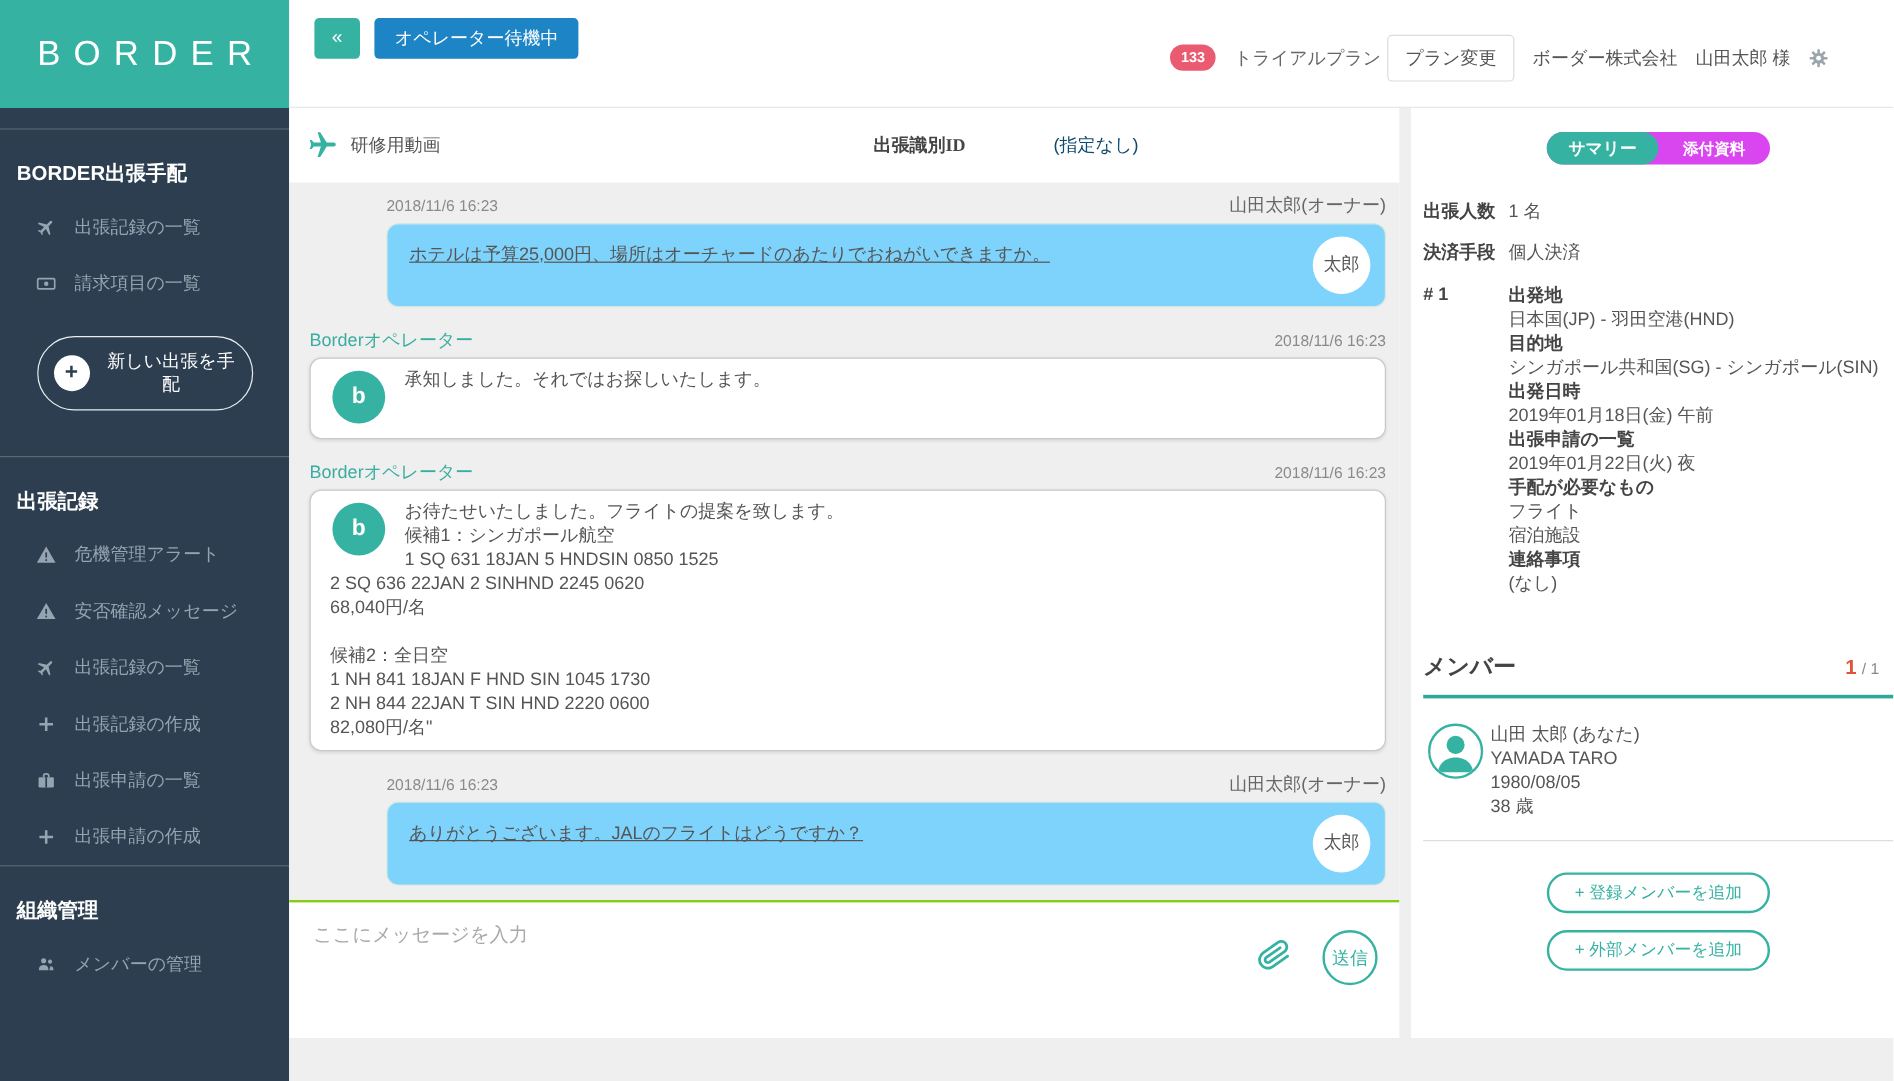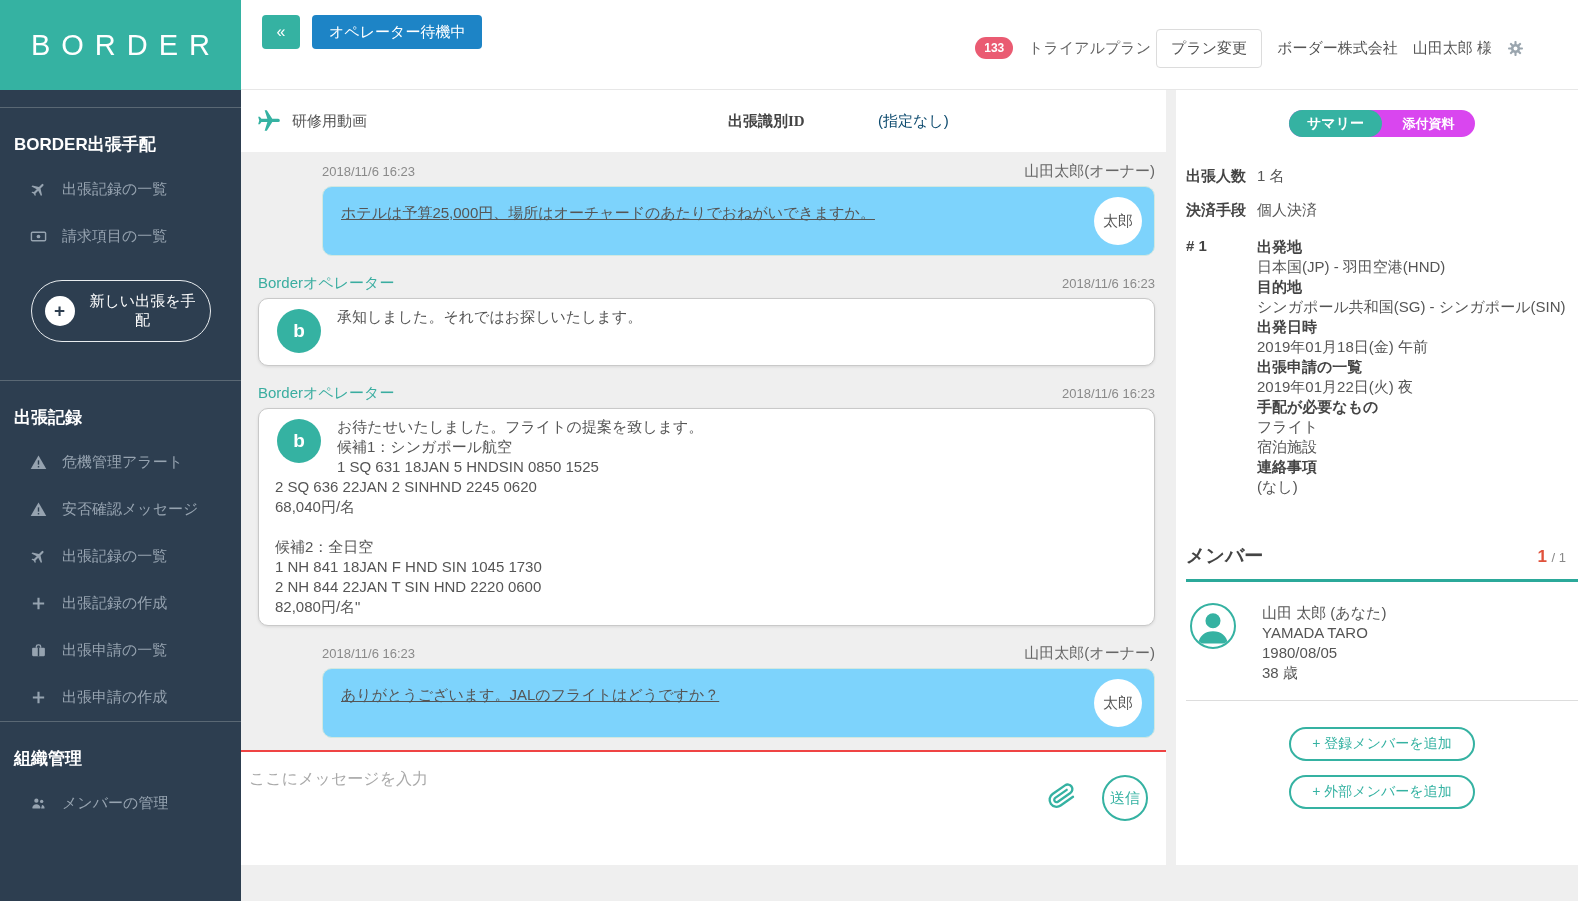--- a/index.html
+++ b/index.html
@@ -59,21 +59,21 @@
   .bubble-op::after { content:""; display:block; clear:both; }
   .op-avatar { float:left; width:44px; height:44px; border-radius:50%; background:#35b2a2; color:#fff; font-weight:bold; font-size:19px;
                display:flex; align-items:center; justify-content:center; margin:2px 16px 4px 2px; }
   .msg-line { min-height:20px; }
 
   .bubble-user { position:relative; background:#7dd3fc; border:1px solid #d2e8e0; border-radius:10px;
                  padding:16px 96px 32px 18px; font-size:15px; color:#555; line-height:20px;text-decoration:underline; }
   .user-avatar { position:absolute; right:12px; top:50%; transform:translateY(-50%); width:48px; height:48px; border-radius:50%;
                  background:#fff; color:#555; font-size:15px; display:flex; align-items:center; justify-content:center; }
 
-  .chat-input { height:115px; background:#fff; border-top:2px solid #ef4444; position:relative; padding:17px 8px; flex-shrink:0; }
+  .chat-input { height:115px; background:#fff; border-top:2px solid #84cc16; position:relative; padding:17px 20px; flex-shrink:0; }
   .input-placeholder { color:#a9a9a9; font-size:16px; }
   .clip-btn { position:absolute; right:90px; top:30px; background:none; border:none; }
   .clip-btn svg { width:28px; height:28px; transform:rotate(10deg); }
   .send-btn { position:absolute; right:18px; top:23px; width:46px; height:46px; border-radius:50%; border:2px solid #35b2a2;
               color:#35b2a2; background:#fff; font-size:15px; display:flex; align-items:center; justify-content:center; }
 
   .gutter { width:10px; background:#efefef; flex-shrink:0; }
 
   
   .right-panel { flex:1; background:#fff; padding:20px 0 0 10px; overflow:hidden; min-width:0; }
@@ -91,21 +91,21 @@
   .trip-fields { line-height:20px; }
   .field-label { font-weight:bold; color:#444; }
   .field-value { color:#555; }
 
   .members { margin-top:46px; }
   .members-header { display:flex; align-items:baseline; border-bottom:3px solid #2ba99a; padding-bottom:10px; }
   .members-title { font-size:19px; font-weight:bold; color:#444; }
   .members-count { margin-left:auto; padding-right:12px; }
   .count-cur { color:#e0523c; font-size:17px; font-weight:bold; }
   .count-total { color:#888; font-size:13px; }
-  .member-row { display:flex; gap:26px; padding:21px 0 17px 4px; border-bottom:1px solid #ddd; margin-right:0; }
+  .member-row { display:flex; gap:6px; padding:21px 0 17px 4px; border-bottom:1px solid #ddd; margin-right:0; }
   .member-avatar { width:46px; height:46px; border:2px solid #35b2a2; border-radius:50%; overflow:hidden; flex-shrink:0; }
   .member-avatar svg { width:100%; height:100%; }
   .member-info { line-height:20px; font-size:15px; color:#555; }
   .add-btn { display:block; margin:14px auto 0; width:186px; height:34px; border:2px solid #35b2a2; border-radius:17px;
              background:#fff; color:#35b2a2; font-size:14px; }
   .add-btn-first { margin-top:26px; }
 
   .footer { height:36px; background:#efefef; flex-shrink:0; }
 </style>
 </head>

